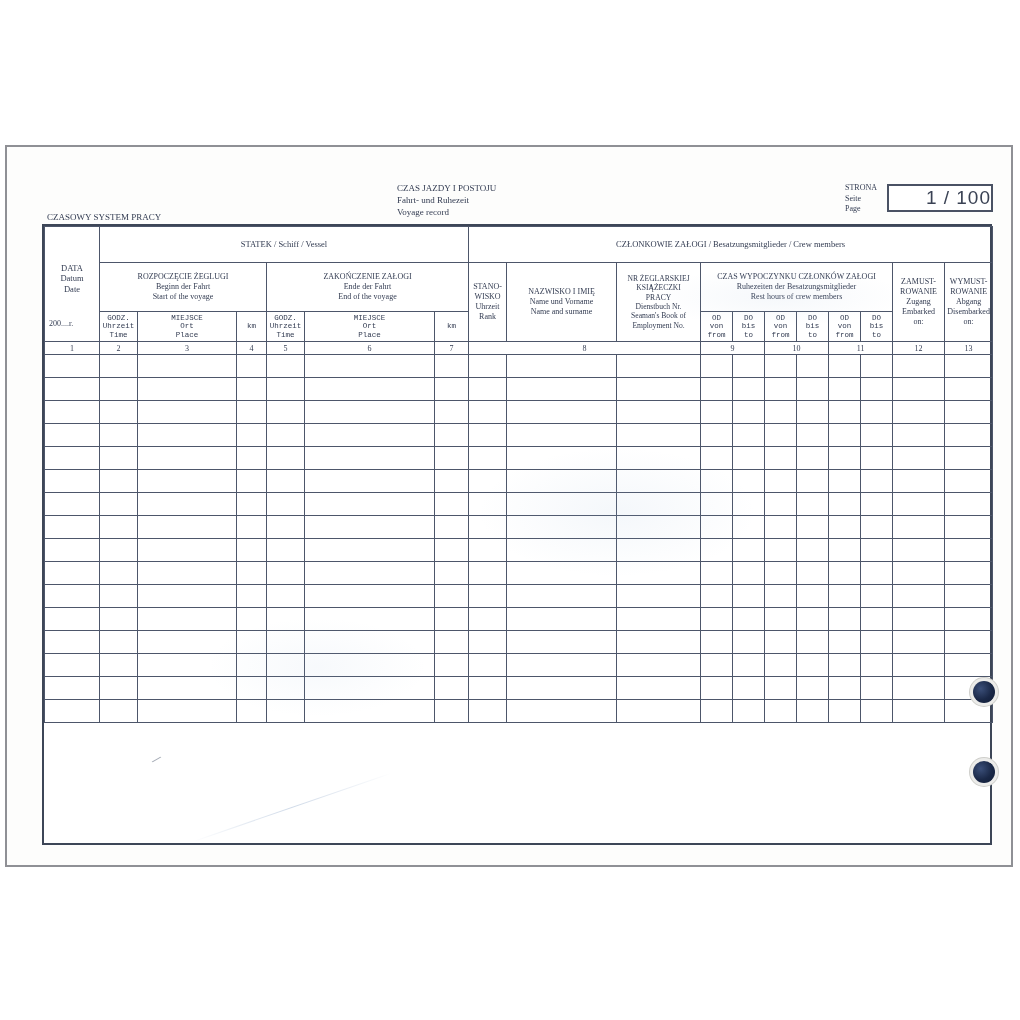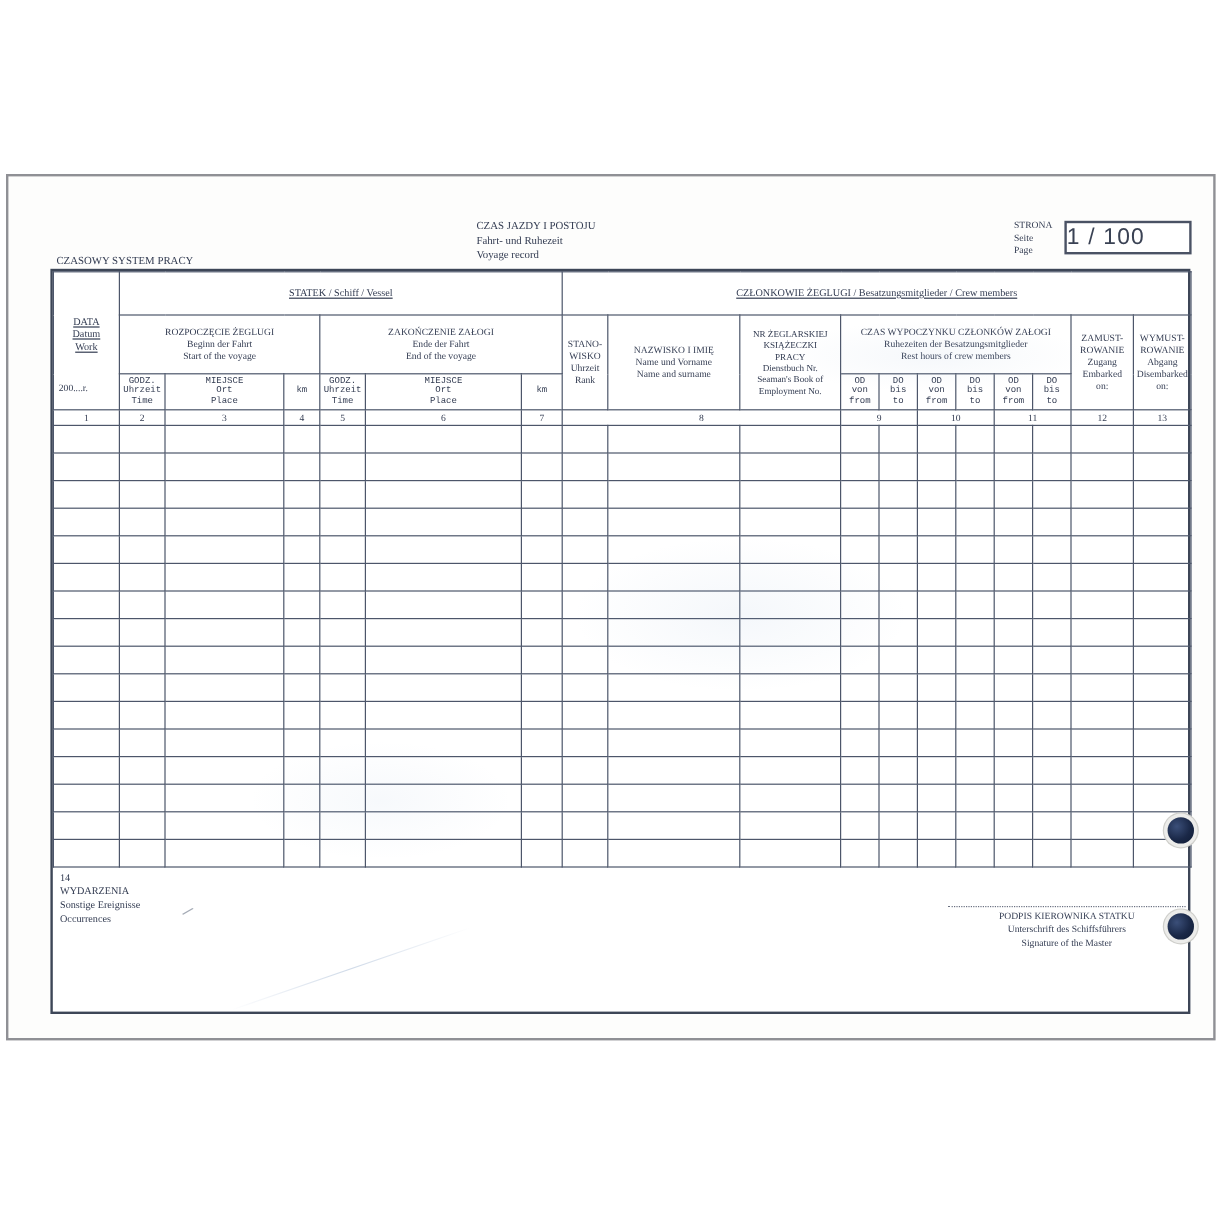--- a/index.html
+++ b/index.html
@@ -19,42 +19,42 @@
   }
 
   .hdr-block{position:absolute;font-size:9px;line-height:1.32;white-space:pre-line;color:var(--ink);}
   .hdr-left{left:40px;top:36px;margin-top:29px;}
   .hdr-center{left:390px;top:36px;font-family:Liberation Serif, serif;}
   .hdr-right{left:838px;top:36px;font-size:8px;}
 
   .page-num-box{
     position:absolute;left:880px;top:37px;width:106px;height:28px;
     border:2px solid #4a5264;background:#fff;
-    display:flex;align-items:center;justify-content:flex-start;
+    display:flex;align-items:center;justify-content:flex-end;
     font-family:"Liberation Sans", sans-serif;font-size:19px;color:#3a4254;
     letter-spacing:1px;
   }
 
   .form{
     position:absolute;left:35px;top:77px;width:950px;height:621px;
     border:2px solid var(--outer);background:#fff;
   }
 
   table.grid{
     border-collapse:collapse;table-layout:fixed;width:946px;
     font-size:8px;color:var(--ink);
   }
   table.grid th, table.grid td{
     border:1px solid var(--grid);
     text-align:center;vertical-align:middle;
     font-weight:normal;padding:1px 1px;
     white-space:pre-line;line-height:1.25;
     overflow:hidden;
   }
-  tr.rowA{height:36px;} tr.rowA th{font-size:8.5px;text-decoration:underline;}
+  tr.rowA{height:36px;} tr.rowA th{font-size:8.5px;}
   tr.rowB{height:49px;}
   tr.rowC{height:30px;font-family:Liberation Mono, monospace;} tr.rowC th{line-height:1.15;font-size:7.5px;}
   tr.rowNum{height:13px;} tr.rowNum td{line-height:11px;font-size:8px;padding:0;}
   tr.dataRow{height:23px;}
   th.bookCell{font-size:7.6px;line-height:1.18;}
   th.dateCell{position:relative;}
   .dateTitle{white-space:pre-line;}
   .dateYear{position:absolute;left:4px;bottom:12px;text-align:left;font-size:8px;}
 
   .bottom-section{
@@ -132,25 +132,25 @@
           <col style="width:32px">
           <col style="width:32px">
         <col style="width:52px">
           <col style="width:48px">
       </colgroup>
       <thead>
         <tr class="rowA">
           <th rowspan="3" class="dateCell">
             <div class="dateTitle">DATA
 Datum
-Work</div>
+Date</div>
             <div class="dateYear">200....r.</div>
           </th>
           <th colspan="6">STATEK / Schiff / Vessel</th>
-          <th colspan="11">CZŁONKOWIE ŻEGLUGI / Besatzungsmitglieder / Crew members</th>
+          <th colspan="11">CZŁONKOWIE ZAŁOGI / Besatzungsmitglieder / Crew members</th>
         </tr>
         <tr class="rowB">
           <th colspan="3">ROZPOCZĘCIE ŻEGLUGI
 Beginn der Fahrt
 Start of the voyage</th>
           <th colspan="3">ZAKOŃCZENIE ZAŁOGI
 Ende der Fahrt
 End of the voyage</th>
           <th rowspan="2">STANO-
 WISKO
@@ -546,32 +546,20 @@
             <td></td>
             <td></td>
             <td></td>
             <td></td>
             <td></td>
             <td></td>
           </tr>
         </tbody>
     </table>
 
-    <div class="bottom-section">
-      <div class="occ">14
-WYDARZENIA
-Sonstige Ereignisse
-Occurrences</div>
-      <div class="sig">
-        <div class="dots"></div>
-        <div class="t">PODPIS KIEROWNIKA STATKU
-Unterschrift des Schiffsführers
-Signature of the Master</div>
-      </div>
-    </div>
   </div>
 
   <div class="hole hole1"></div>
   <div class="hole hole2"></div>
 
   <div class="smudge sm1"></div>
   <div class="smudge sm2"></div>
   <div class="smudge sm3"></div>
   <div class="crease"></div>
   <div class="pencil"></div>

